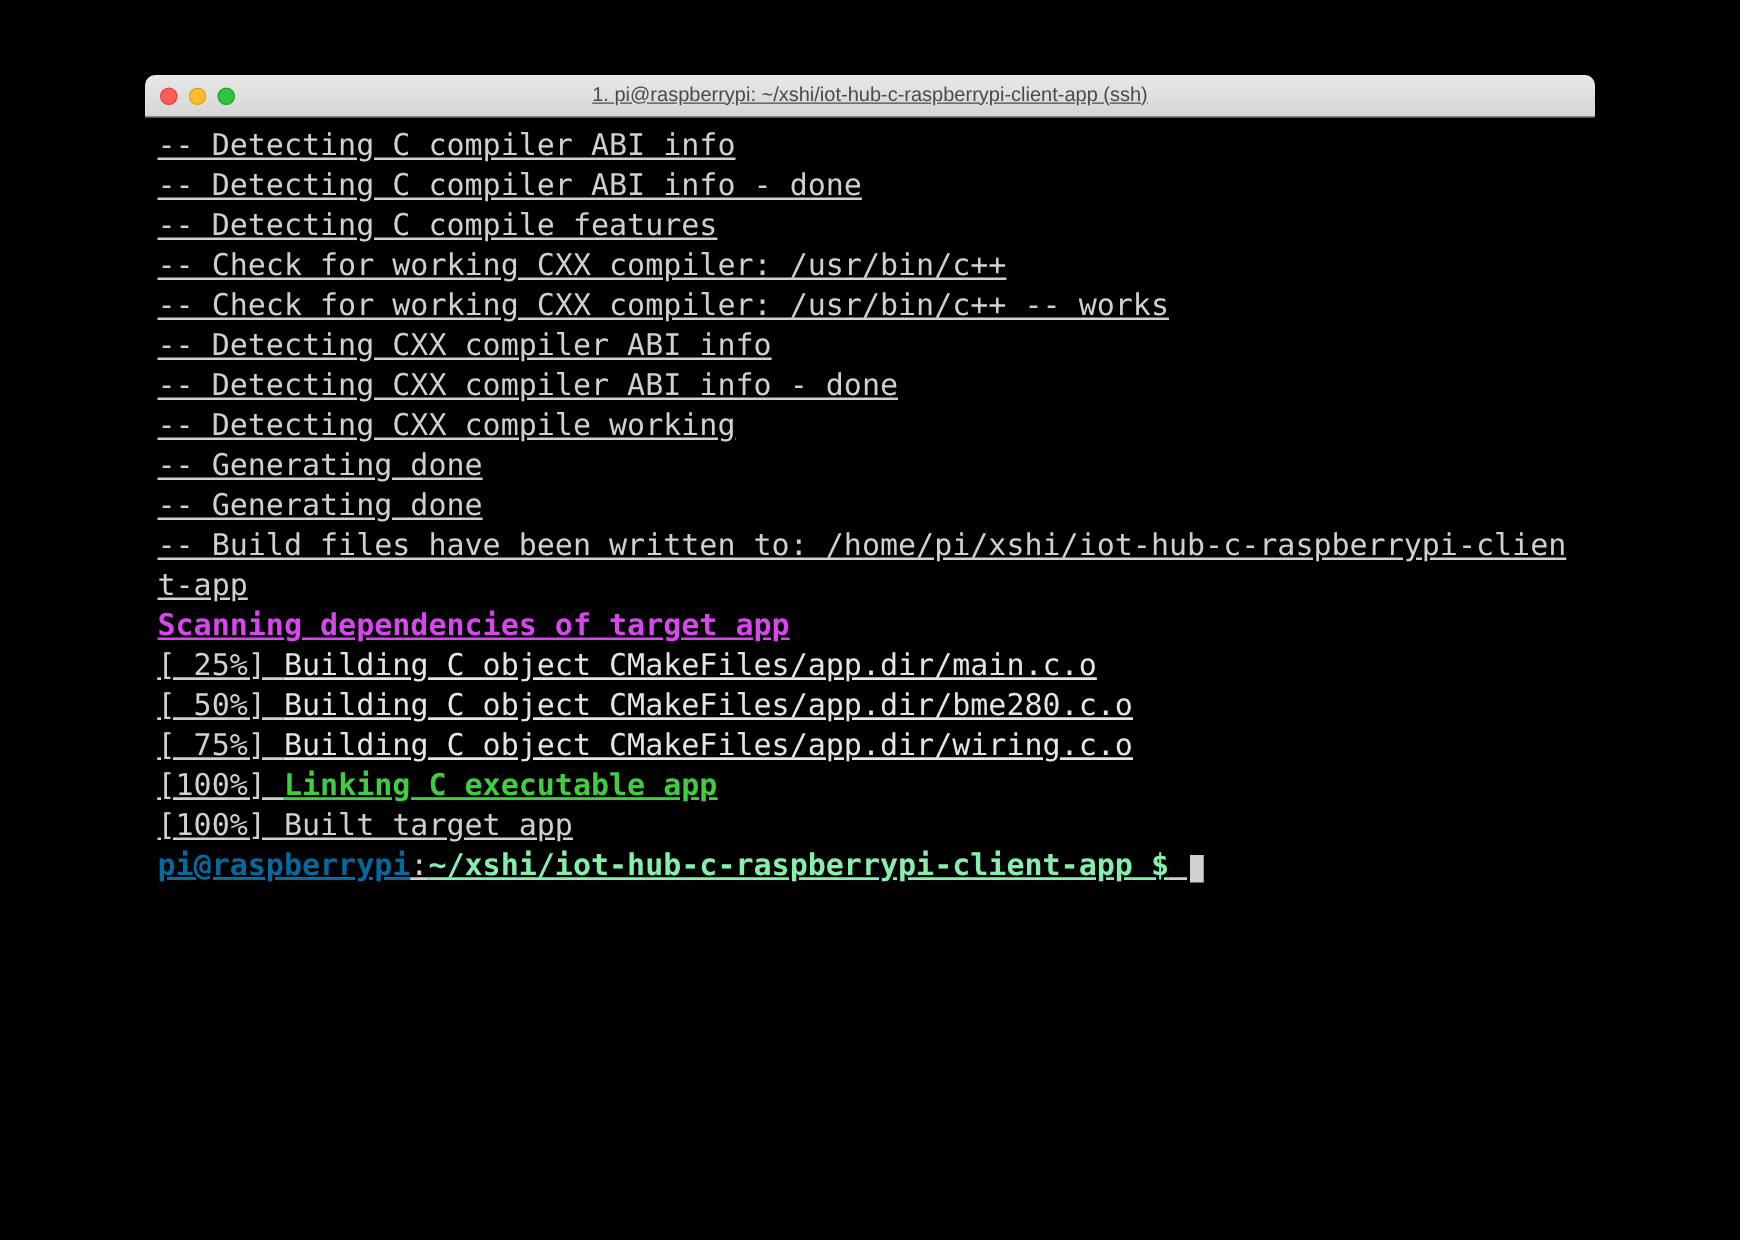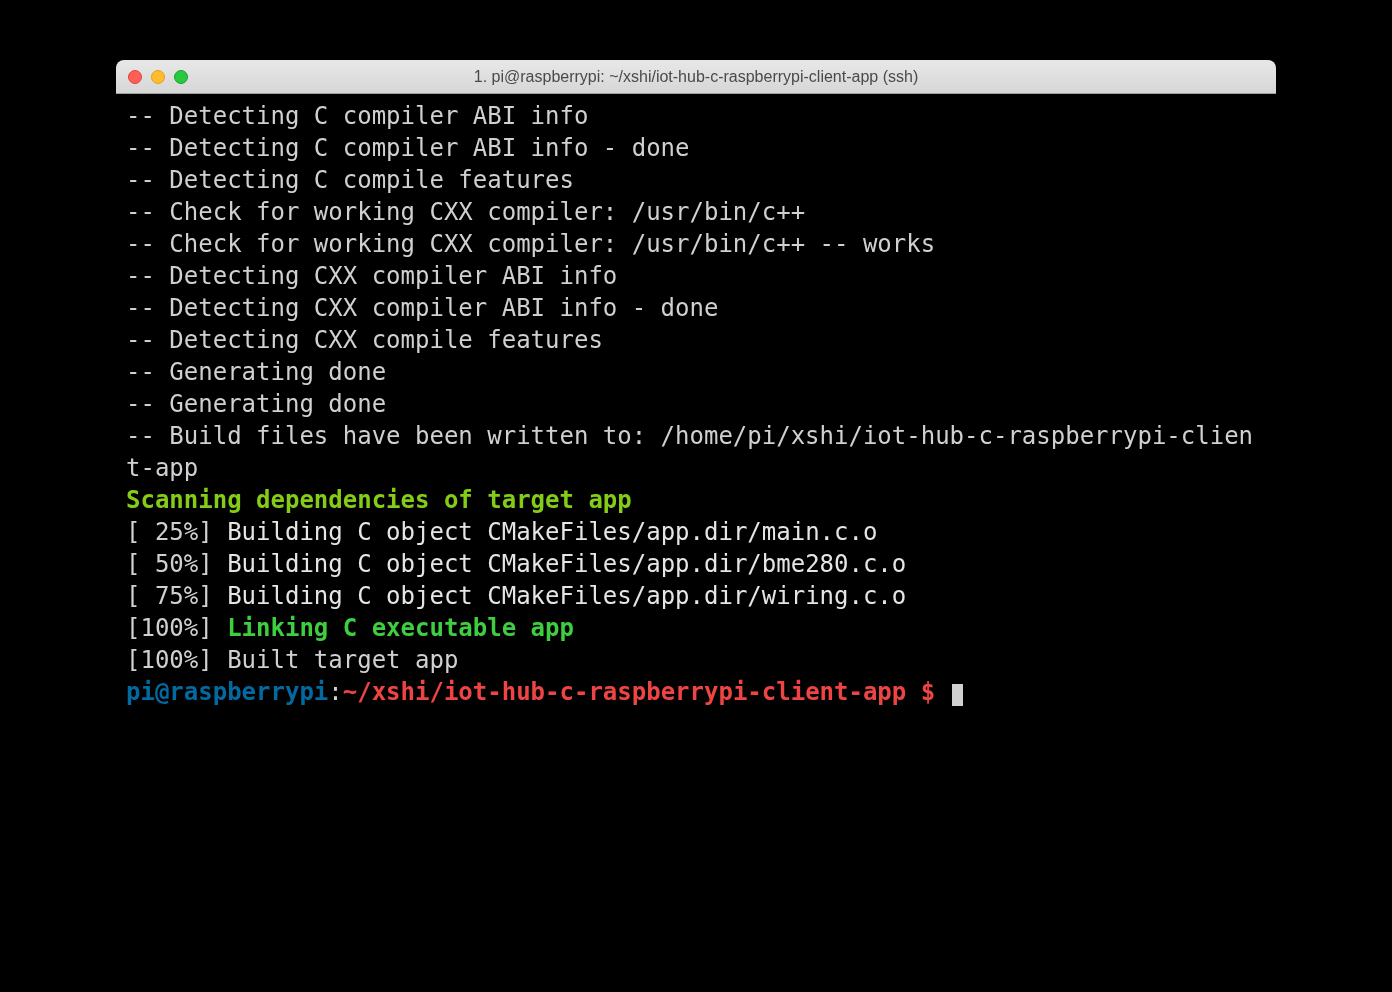--- a/index.html
+++ b/index.html
@@ -1,15 +1,15 @@
 <!DOCTYPE html>
 <html><head>
 <meta charset="utf-8">
 <style>
-  * { margin: 0; padding: 0; box-sizing: border-box; }
+  * { margin: 0; padding: 0; box-sizing: border-box; text-decoration: underline; }
   body {
     background: #000;
     width: 1392px;
     height: 992px;
     font-family: "Menlo", "Monaco", "Consolas", monospace;
     display: flex;
     align-items: flex-start;
     justify-content: center;
     padding-top: 60px;
   }
@@ -57,25 +57,25 @@
     min-height: 760px;
   }
   .line {
     font-size: 24px;
     line-height: 32px;
     color: #d0d0d0;
     white-space: pre-wrap;
     word-break: break-all;
     font-family: "Menlo", "Monaco", "Consolas", monospace;
   }
-  .magenta-bold { color: #84cc16; font-weight: bold; }
+  .magenta-bold { color: #d946ef; font-weight: bold; }
   .green-text { color: #e5e5e5; }
   .green-bold { color: #3fce3f; font-weight: bold; }
   .prompt-user { color: #0369a1; font-weight: bold; }
-  .prompt-path { color: #ef4444; font-weight: bold; }
+  .prompt-path { color: #86efac; font-weight: bold; }
   .cursor {
     display: inline-block;
     width: 11px;
     height: 22px;
     background: #d0d0d0;
     vertical-align: text-bottom;
     margin-left: 2px;
   }
 </style>
 </head>
@@ -92,21 +92,21 @@
   </div>
 
   <div class="terminal-body">
     <div class="line">-- Detecting C compiler ABI info</div>
     <div class="line">-- Detecting C compiler ABI info - done</div>
     <div class="line">-- Detecting C compile features</div>
     <div class="line">-- Check for working CXX compiler: /usr/bin/c++</div>
     <div class="line">-- Check for working CXX compiler: /usr/bin/c++ -- works</div>
     <div class="line">-- Detecting CXX compiler ABI info</div>
     <div class="line">-- Detecting CXX compiler ABI info - done</div>
-    <div class="line">-- Detecting CXX compile features</div>
+    <div class="line">-- Detecting CXX compile working</div>
     <div class="line">-- Generating done</div>
     <div class="line">-- Generating done</div>
     <div class="line">-- Build files have been written to: /home/pi/xshi/iot-hub-c-raspberrypi-client-app</div>
     <div class="line magenta-bold">Scanning dependencies of target app</div>
 
     <div class="line"><span>[ 25%] </span><span class="green-text">Building C object CMakeFiles/app.dir/main.c.o</span></div>
 
     <div class="line"><span>[ 50%] </span><span class="green-text">Building C object CMakeFiles/app.dir/bme280.c.o</span></div>
 
     <div class="line"><span>[ 75%] </span><span class="green-text">Building C object CMakeFiles/app.dir/wiring.c.o</span></div>

